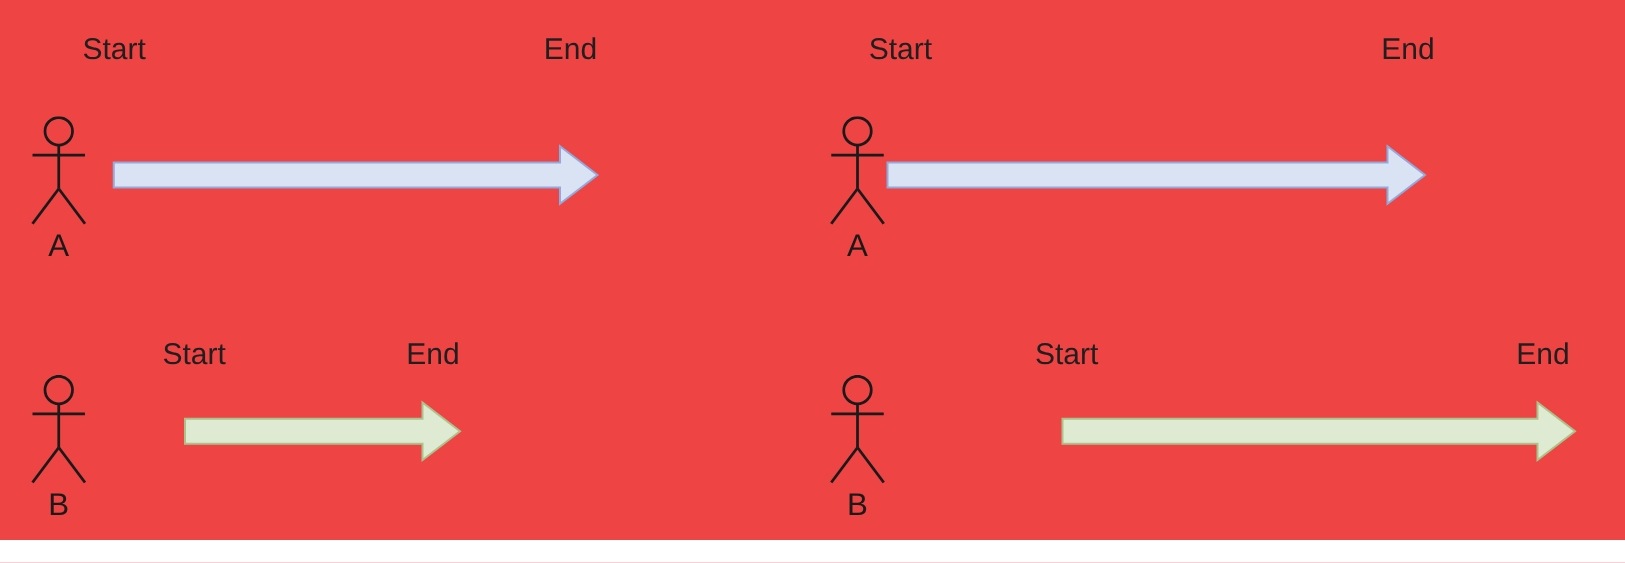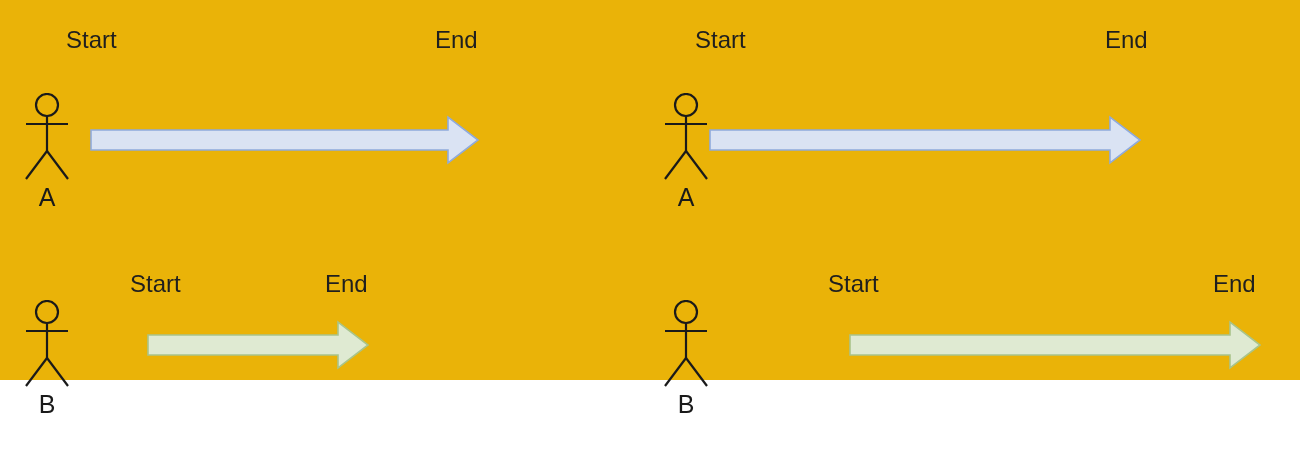--- a/index.html
+++ b/index.html
@@ -9,22 +9,22 @@
   }
   body {
     width: 1300px;
     height: 450px;
     font-family: "Liberation Sans", sans-serif;
     overflow: hidden;
   }
   #canvas {
     position: relative;
     width: 1300px;
-    height: 380px;
-    background: #eab308;
+    height: 432px;
+    background: #ef4444;
   }
   .panel {
     position: absolute;
     top: 0;
     width: 650px;
     height: 450px;
   }
   #panel-left  { left: 0; }
   #panel-right { left: 650px; }
 

